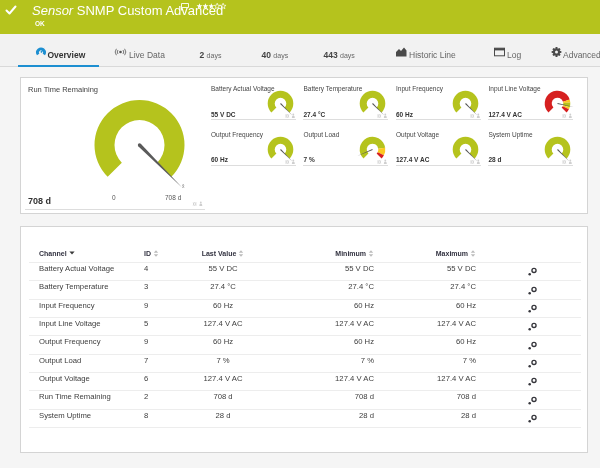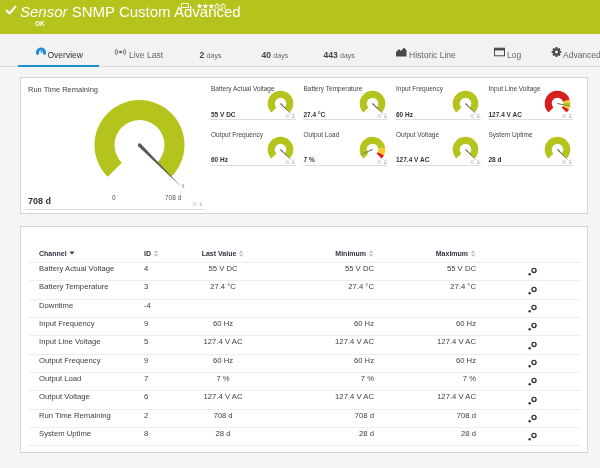--- a/index.html
+++ b/index.html
@@ -1,16 +1,16 @@
 <!DOCTYPE html>
 <html><head><meta charset="utf-8"><style>
 *{margin:0;padding:0;box-sizing:border-box}
 body{width:600px;height:468px;font-family:"Liberation Sans",sans-serif;background:#f5f5f5;overflow:hidden;position:relative}
 .hdr{position:absolute;left:0;top:0;width:600px;height:34px;background:#b5c31d}
-.title{position:absolute;left:20px;top:3px;font-size:15px;color:#fff;white-space:nowrap}
+.title{position:absolute;left:32px;top:3px;font-size:13px;color:#fff;white-space:nowrap}
 .ok{position:absolute;left:35px;top:19.5px;font-size:6.5px;font-weight:bold;color:#fff}
 .tabs{position:absolute;left:0;top:34px;width:600px;height:33px;background:#f2f2f2;border-bottom:1px solid #d9d9d9}
 .tab{position:absolute;top:34px;height:33px;font-size:8.5px;color:#666;white-space:nowrap}
 .tab .tx{position:absolute;top:16px}
 .card{position:absolute;background:#fff;border:1px solid #d4d4d4}
 .gtitle{position:absolute;font-size:6.5px;font-weight:normal;color:#444;white-space:nowrap}
 .gval{position:absolute;font-size:6.5px;font-weight:bold;color:#333;white-space:nowrap}
 .uline{position:absolute;height:1px;background:#ddd}
 table{border-collapse:collapse;table-layout:fixed;width:552px;margin-left:8px;font-size:7.7px;color:#3d3d3d}
 th{font-size:7px;color:#323240;font-weight:bold;text-align:left;height:35.5px;vertical-align:bottom;padding-bottom:5.5px}
@@ -40,24 +40,24 @@
     <path d="M116.40 14.80 A5.2 5.2 0 0 0 116.40 21.20" stroke="#555" stroke-width="0.8" fill="none"></path>
     <path d="M124.60 14.80 A5.2 5.2 0 0 1 124.60 21.20" stroke="#555" stroke-width="0.8" fill="none"></path>
     <path d="M396 22.5 L396 18 L399 15 L401 17 L404 13.5 L406.5 16.5 L406.5 22.5 Z" fill="#4a4a4a"></path>
     <rect x="494.5" y="14.2" width="10" height="7.6" fill="none" stroke="#4a4a4a" stroke-width="1"></rect>
     <rect x="494.5" y="14.2" width="10" height="2.2" fill="#4a4a4a"></rect>
     <path d="M559.65 19.27 L561.42 18.87 L561.42 17.13 L559.65 16.73 L559.63 16.67 L560.60 15.13 L559.37 13.90 L557.83 14.87 L557.77 14.85 L557.37 13.08 L555.63 13.08 L555.23 14.85 L555.17 14.87 L553.63 13.90 L552.40 15.13 L553.37 16.67 L553.35 16.73 L551.58 17.13 L551.58 18.87 L553.35 19.27 L553.37 19.33 L552.40 20.87 L553.63 22.10 L555.17 21.13 L555.23 21.15 L555.63 22.92 L557.37 22.92 L557.77 21.15 L557.83 21.13 L559.37 22.10 L560.60 20.87 L559.63 19.33 L559.65 19.27 Z" fill="#4a4a4a"></path>
     <circle cx="556.5" cy="18" r="1.5" fill="#f2f2f2"></circle>
     <rect x="18" y="31" width="81" height="2" fill="#1d8fd1"></rect>
   </svg>
 <div class="tab" style="left:47.5px">
-    <span class="tx" style="color:#333;font-weight:normal">Overview</span>
+    <span class="tx" style="color:#333;font-weight:bold">Overview</span>
   </div>
 <div class="tab" style="left:129px">
-    <span class="tx">Live Last</span>
+    <span class="tx">Live Data</span>
   </div>
 <div class="tab" style="left:199.5px">
     <span class="tx"><b style="color:#444">2</b> <span style="font-size:7px">days</span></span>
   </div>
 <div class="tab" style="left:261.5px">
     <span class="tx"><b style="color:#444">40</b> <span style="font-size:7px">days</span></span>
   </div>
 <div class="tab" style="left:323.5px">
     <span class="tx"><b style="color:#444">443</b> <span style="font-size:7px">days</span></span>
   </div>
@@ -229,31 +229,20 @@
           <td>3</td>
           <td style="text-align:center">27.4 °C</td>
           <td style="text-align:right">27.4 °C</td>
           <td style="text-align:right">27.4 °C</td>
           <td style="text-align:right;padding-right:44px"><svg width="10" height="10" viewBox="0 0 10 10" style="position:relative;top:2.5px">
               <circle cx="7" cy="4.4" r="2.05" fill="none" stroke="#36363c" stroke-width="1.35"></circle>
               <circle cx="2.7" cy="8.2" r="1.25" fill="#36363c"></circle>
             </svg></td>
         </tr>
         <tr>
-          <td style="padding-left:10px">Downtime</td>
-          <td>-4</td>
-          <td style="text-align:center"></td>
-          <td style="text-align:right"></td>
-          <td style="text-align:right"></td>
-          <td style="text-align:right;padding-right:44px"><svg width="10" height="10" viewBox="0 0 10 10" style="position:relative;top:2.5px">
-              <circle cx="7" cy="4.4" r="2.05" fill="none" stroke="#36363c" stroke-width="1.35"></circle>
-              <circle cx="2.7" cy="8.2" r="1.25" fill="#36363c"></circle>
-            </svg></td>
-        </tr>
-        <tr>
           <td style="padding-left:10px">Input Frequency</td>
           <td>9</td>
           <td style="text-align:center">60 Hz</td>
           <td style="text-align:right">60 Hz</td>
           <td style="text-align:right">60 Hz</td>
           <td style="text-align:right;padding-right:44px"><svg width="10" height="10" viewBox="0 0 10 10" style="position:relative;top:2.5px">
               <circle cx="7" cy="4.4" r="2.05" fill="none" stroke="#36363c" stroke-width="1.35"></circle>
               <circle cx="2.7" cy="8.2" r="1.25" fill="#36363c"></circle>
             </svg></td>
         </tr>

